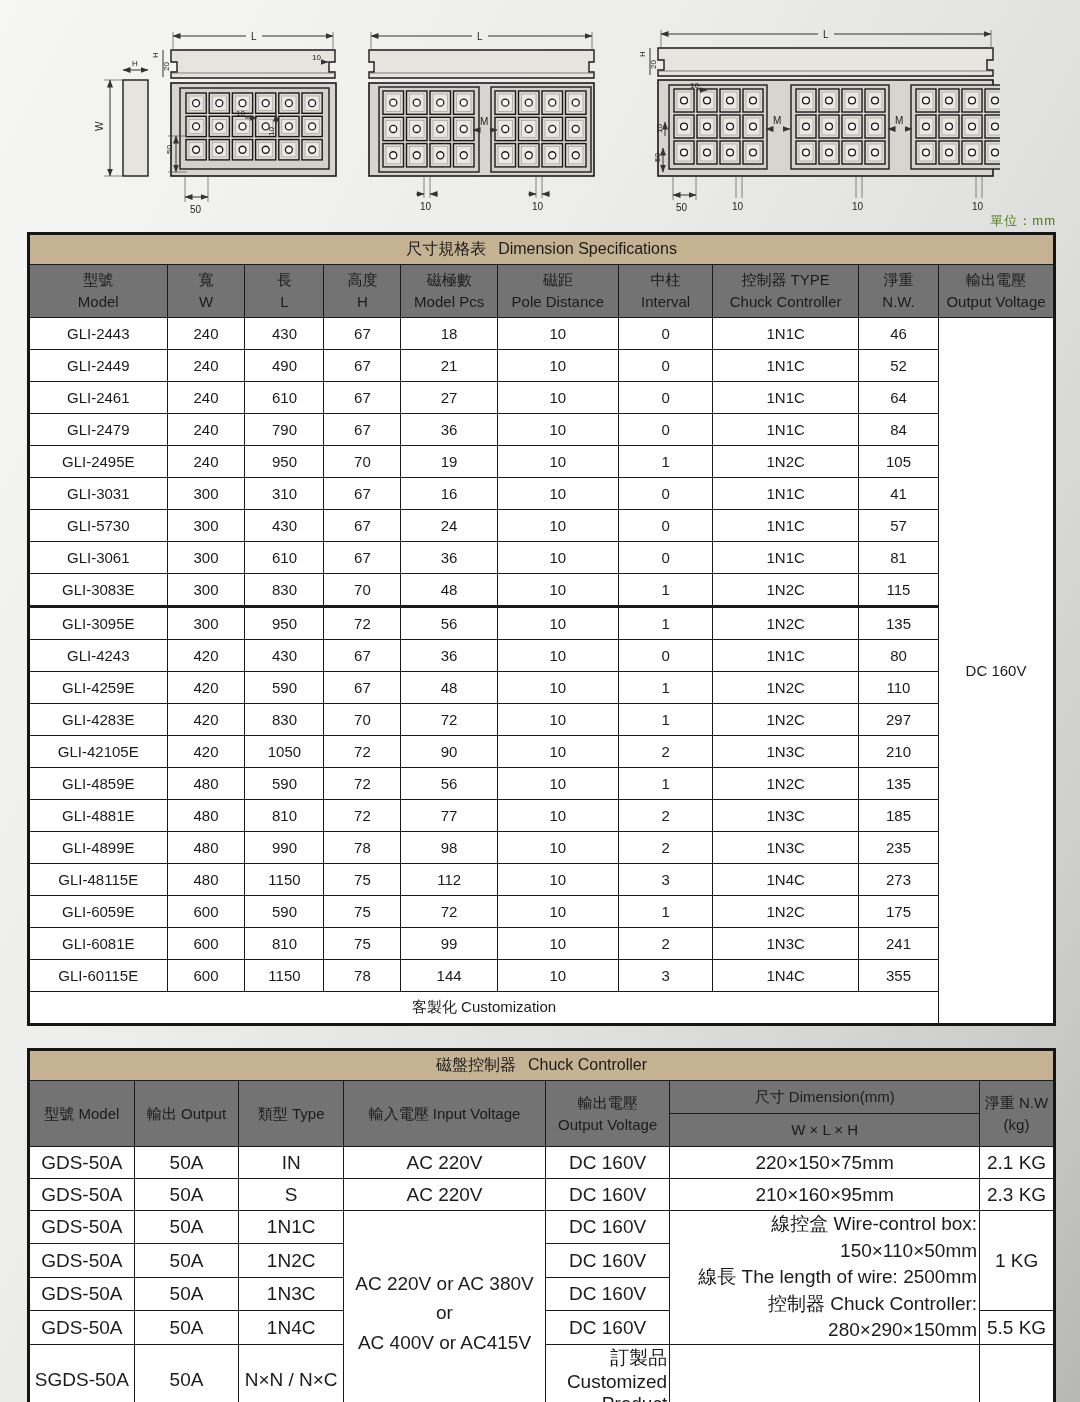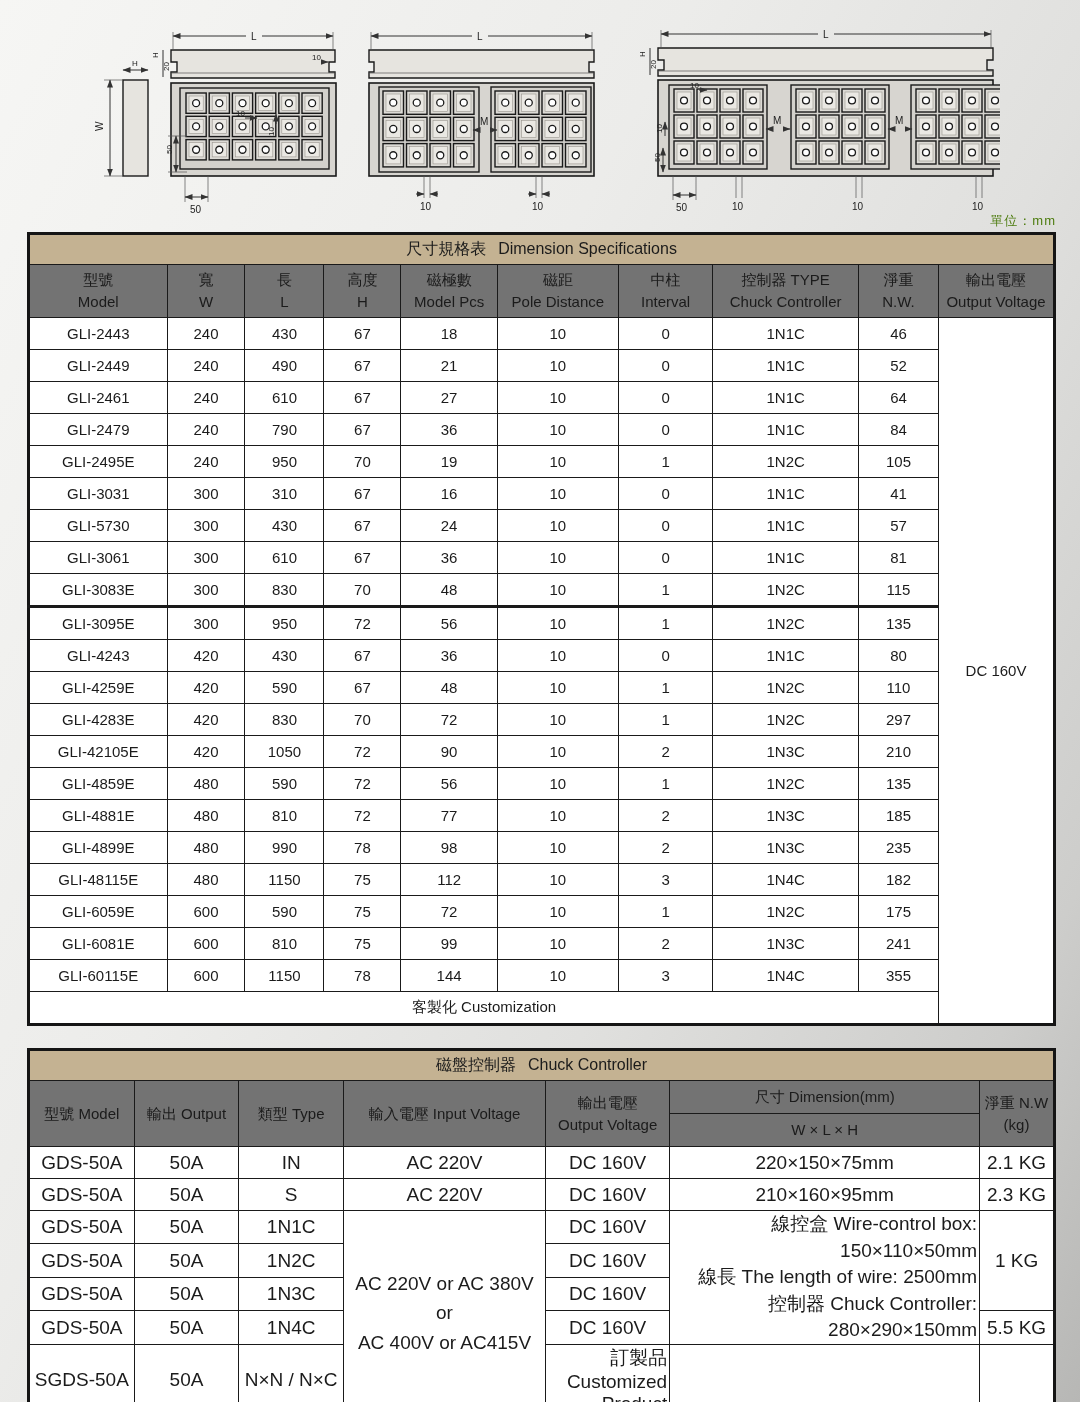--- a/index.html
+++ b/index.html
@@ -670,21 +670,21 @@
         </tr>
         <tr>
           <td>GLI-48115E</td>
           <td>480</td>
           <td>1150</td>
           <td>75</td>
           <td>112</td>
           <td>10</td>
           <td>3</td>
           <td>1N4C</td>
-          <td>182</td>
+          <td>273</td>
         </tr>
         <tr>
           <td>GLI-6059E</td>
           <td>600</td>
           <td>590</td>
           <td>75</td>
           <td>72</td>
           <td>10</td>
           <td>1</td>
           <td>1N2C</td>

